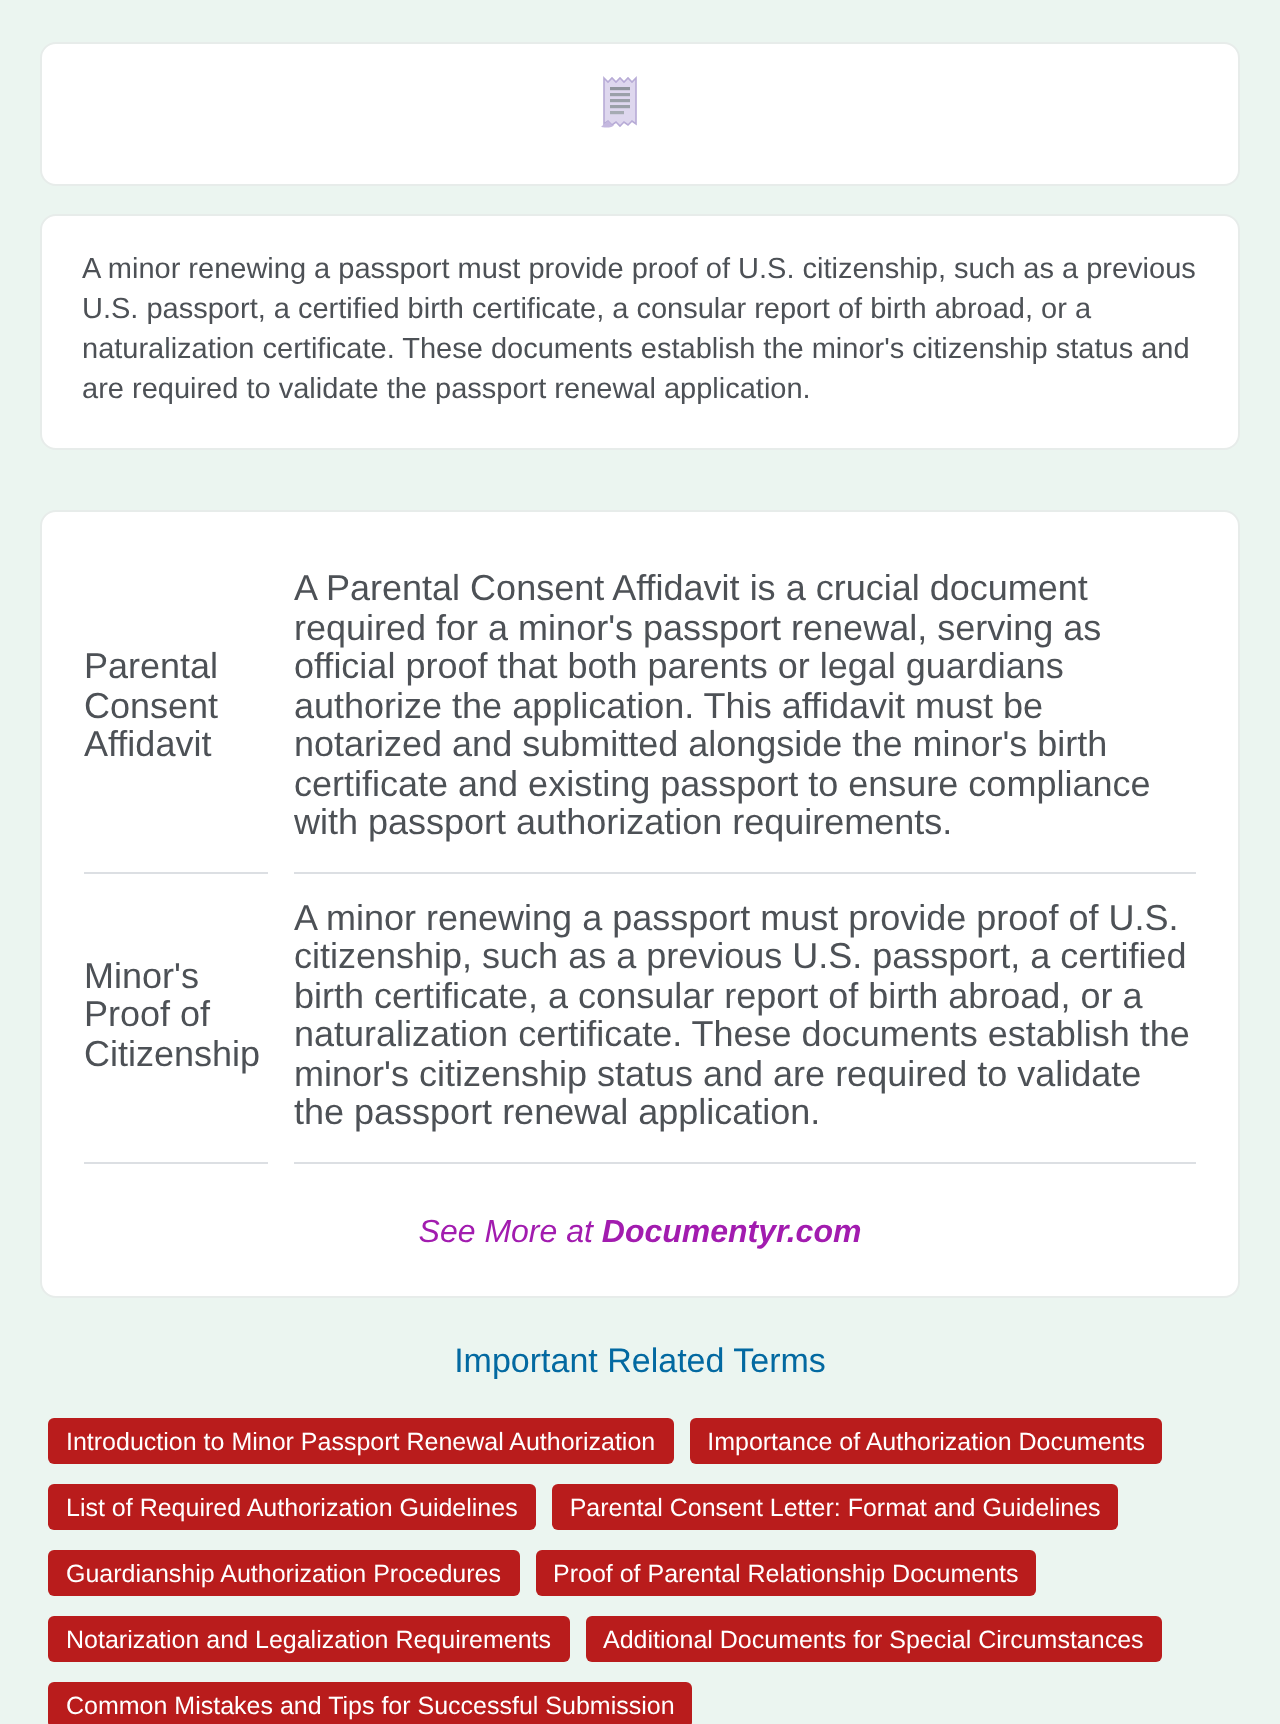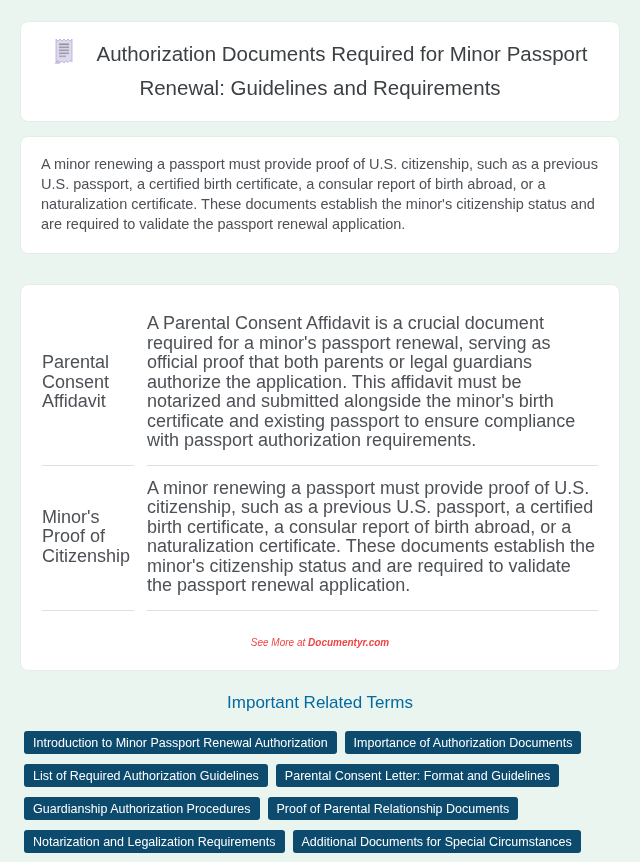--- a/index.html
+++ b/index.html
@@ -58,41 +58,41 @@
     font-size: 18px;
     line-height: 19.5px;
     padding: 13px 0 14px 0;
     color: #4d5156;
   }
   .terms-table td.term-cell { width: 92px; }
   .see-more {
     margin-top: 26px;
     text-align: center;
     font-style: italic;
-    font-size: 10px;
-    color: #ef4444;
+    font-size: 16px;
+    color: #a21caf;
   }
   .see-more b { font-weight: 700; }
   .related-heading {
     margin-top: 22px;
     text-align: center;
     font-size: 17px;
     font-weight: 400;
     color: #0369a1;
   }
   .tags-wrap {
     margin: 18px 20px 0 24px;
     display: flex;
     flex-wrap: wrap;
     column-gap: 8px;
     row-gap: 10px;
   }
   .tag-chip {
     display: inline-block;
-    background: #0c4a6e;
+    background: #b91c1c;
     color: #ffffff;
     font-size: 12.5px;
     line-height: 14px;
     padding: 5px 9px 4px 9px;
     border-radius: 3px;
     border: none;
     font-family: inherit;
     cursor: pointer;
     white-space: nowrap;
   }
@@ -105,21 +105,21 @@
     <span class="receipt-icon-wrap">
       <svg width="24" height="27" viewBox="0 0 24 27" aria-hidden="true">
         <path d="M4 1 L6 3 L8 1 L10 3 L12 1 L14 3 L16 1 L18 3 L20 1 L20 24 L18 22.5 L16 24.5 L14 23 L12 25 L10 23 L8 24.5 L6 22.5 L4 24 Z" fill="#ded7ee" stroke="#b7abd6" stroke-width="0.8"></path>
         <path d="M4 18 L4 24 L2.5 25.5 C2.5 25.5 8 26.5 9 24.5 L8 24.5 L6 22.5 L4 24 Z" fill="#c4b8df"></path>
         <rect x="7" y="5.5" width="10" height="1.6" fill="#8f949c"></rect>
         <rect x="7" y="8.5" width="10" height="1.6" fill="#9aa0a8"></rect>
         <rect x="7" y="11.5" width="10" height="1.6" fill="#9aa0a8"></rect>
         <rect x="7" y="14.5" width="10" height="1.6" fill="#9aa0a8"></rect>
         <rect x="7" y="17.5" width="7" height="1.6" fill="#a6abb3"></rect>
       </svg>
-    </span><span>Authorization Documents Required for Minor Passport Renewal: Guidelines and Requirements</span>
+    </span>
   </h1>
 </div>
 
 <div class="card intro-card">
   <p class="intro-text">A minor renewing a passport must provide proof of U.S. citizenship, such as a previous U.S. passport, a certified birth certificate, a consular report of birth abroad, or a naturalization certificate. These documents establish the minor's citizenship status and are required to validate the passport renewal application.</p>
 </div>
 
 <div class="card table-card">
   <table class="terms-table">
     <tbody>

